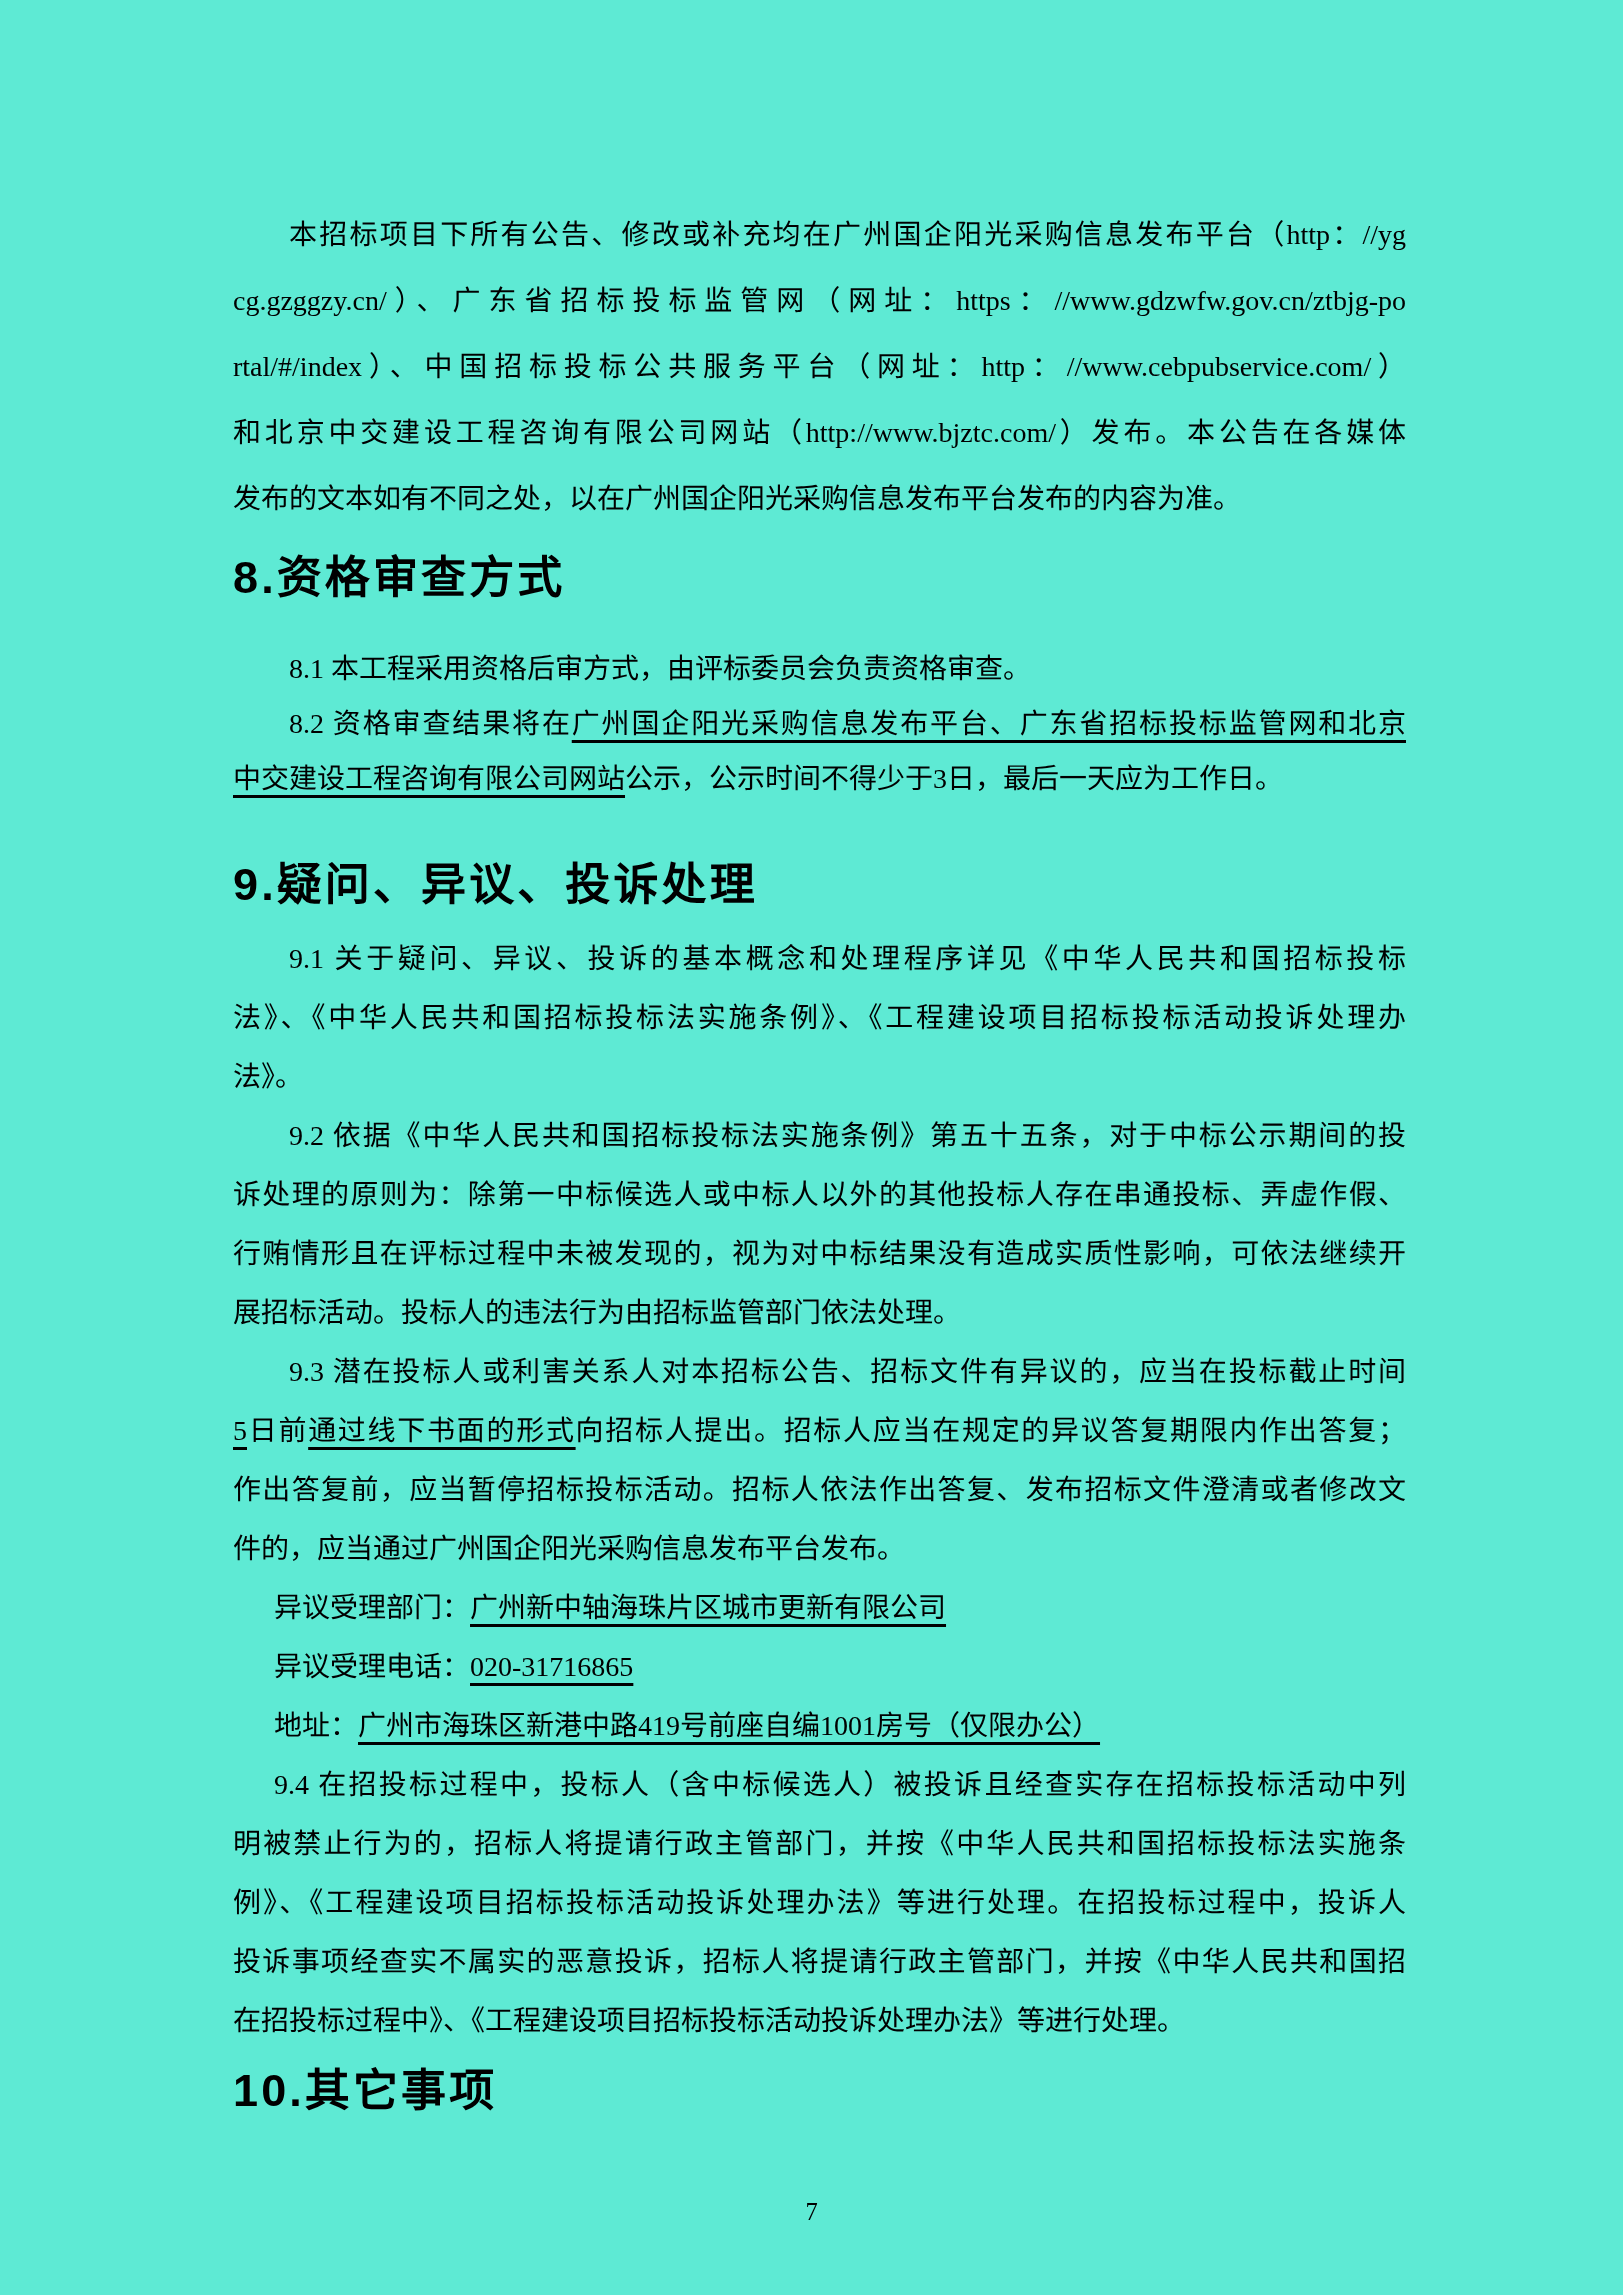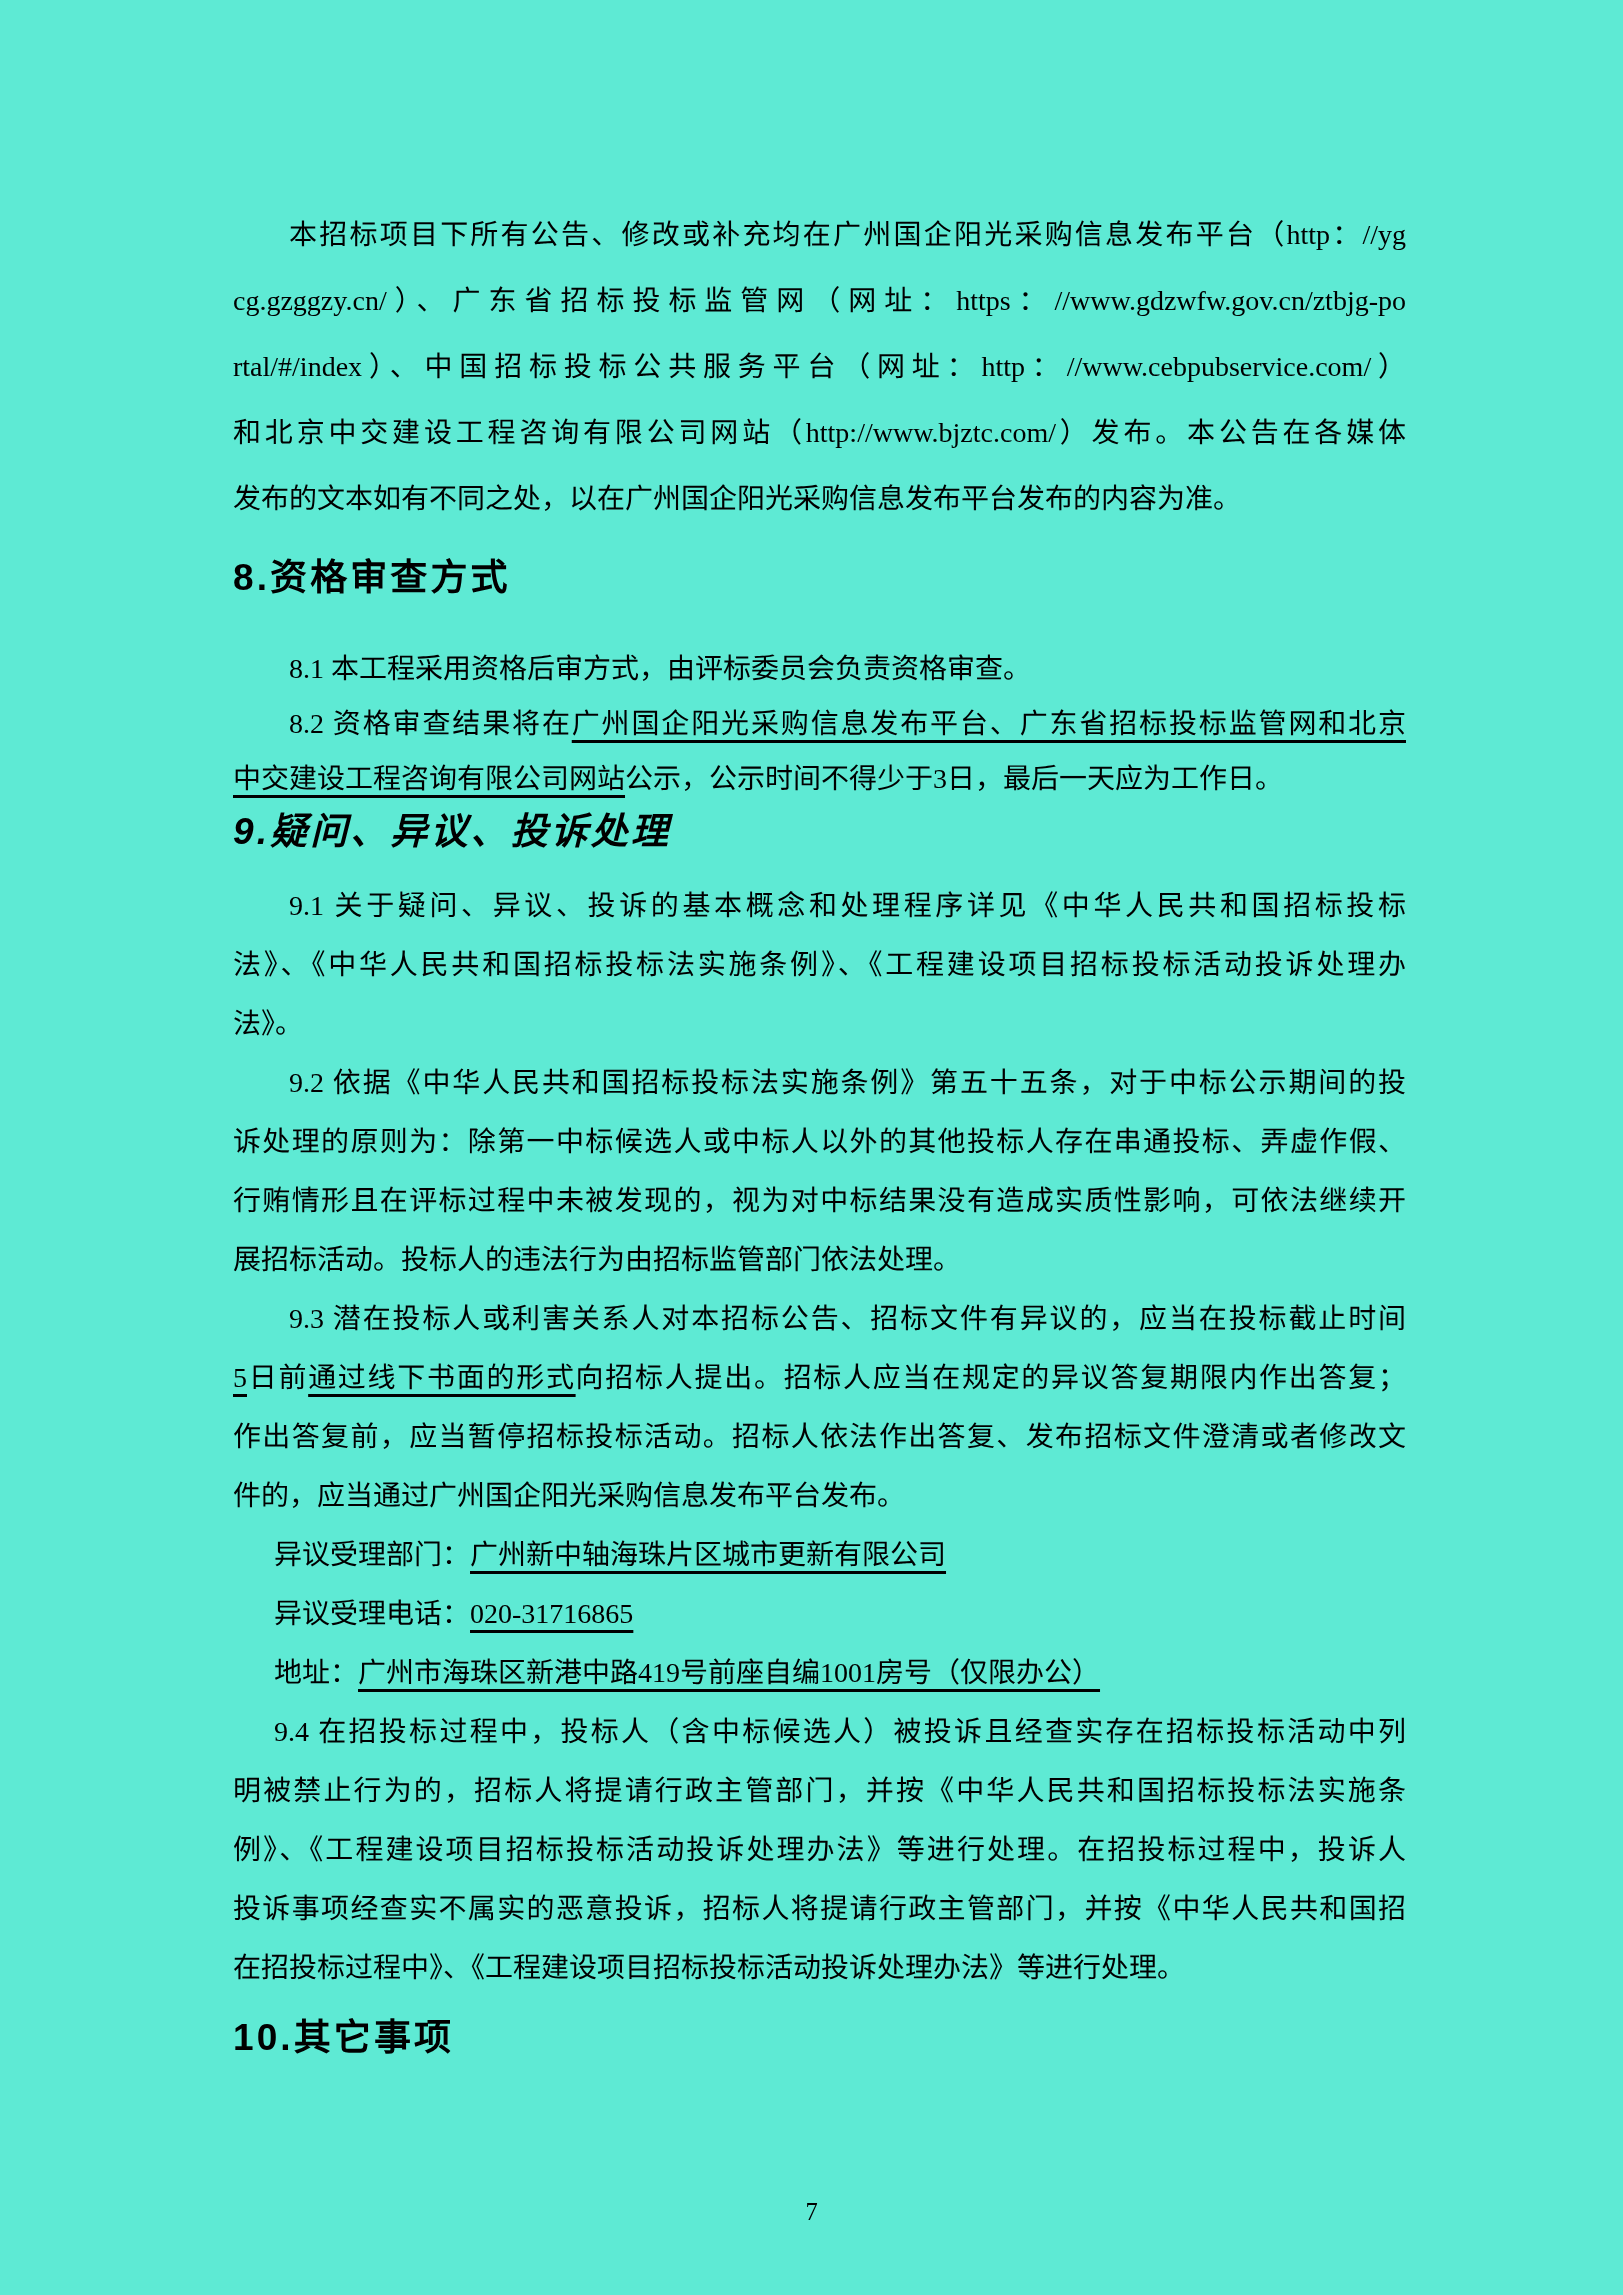--- a/index.html
+++ b/index.html
@@ -34,27 +34,27 @@
   .ind1{text-indent:41px;}
   .u{
     text-decoration:underline;
     text-decoration-thickness:2.6px;
     text-underline-offset:7.2px;
     text-decoration-color:#000000;
   }
   .heading{
     font-family:"Liberation Sans","DejaVu Sans",sans-serif;
     font-weight:700;
-    font-size:37px;
+    font-size:45px;
     line-height:51px;
     letter-spacing:3.1px;
     white-space:nowrap;
   }
   .h8{margin-top:20.4px;}
-  .h9{font-style:italic;}
+  .h9{margin-top:53px;}
   .h10{margin-top:15.3px;}
   .block8{margin-top:38px;}
   .block9{margin-top:18.4px;}
   .page-number{
     position:absolute;
     left:0;
     top:2196px;
     width:100%;
     text-align:center;
     font-size:24.5px;

